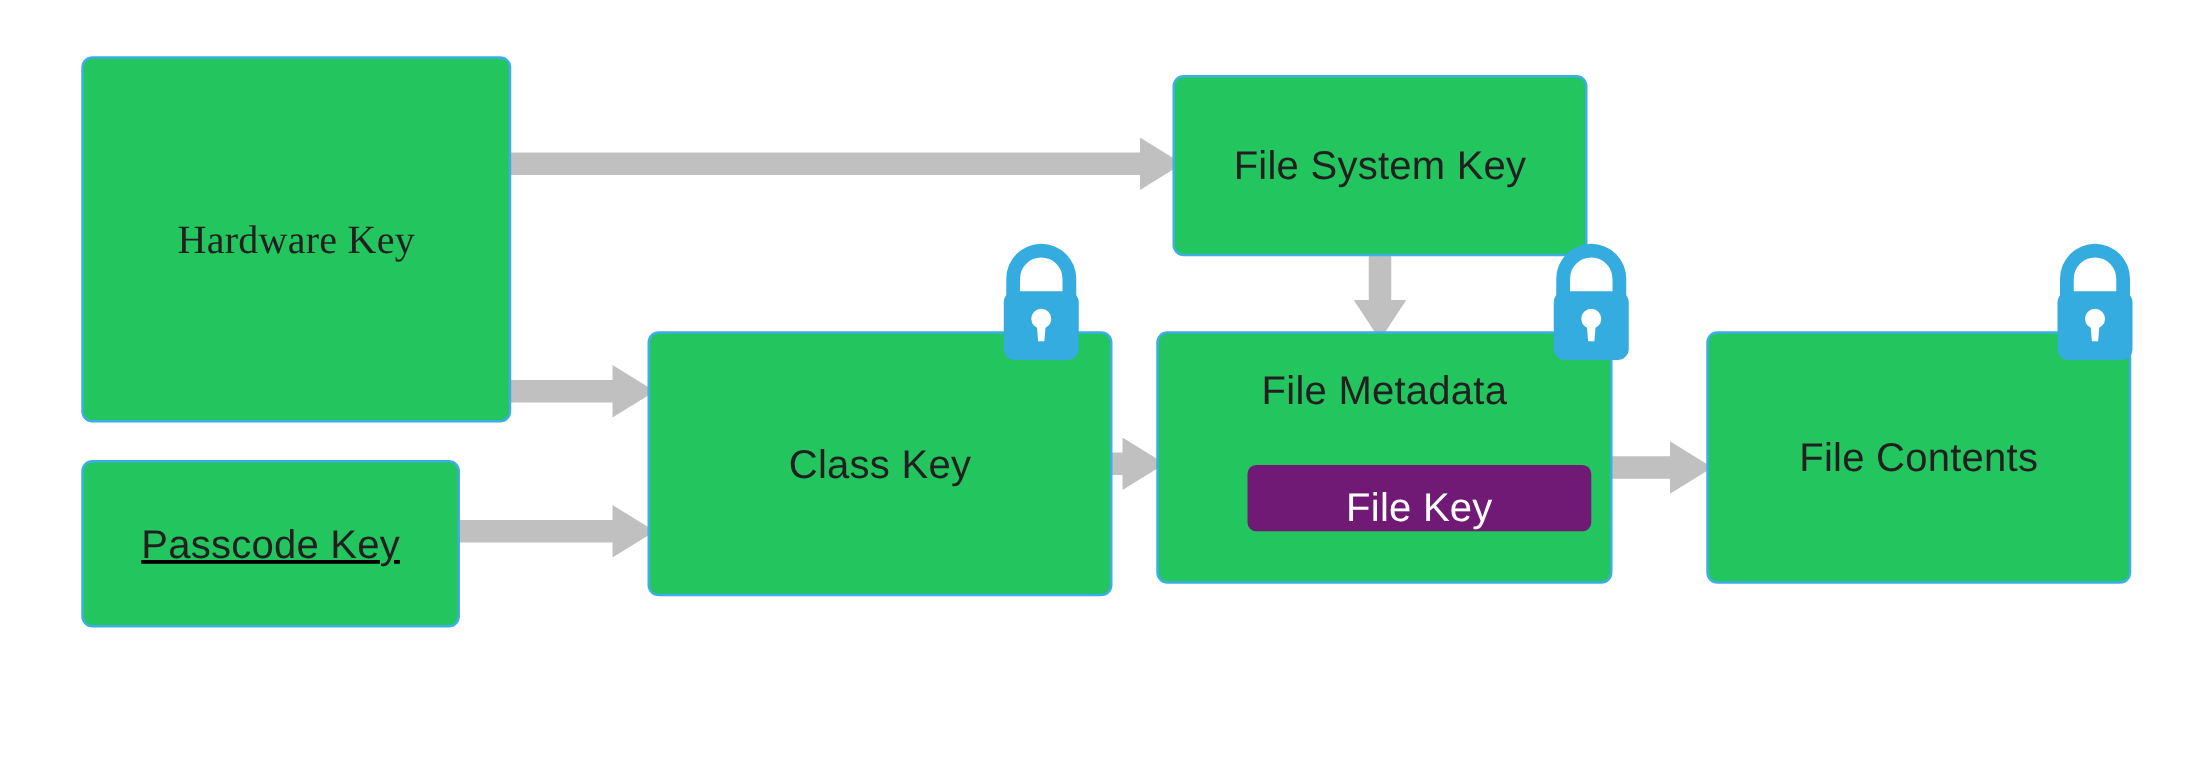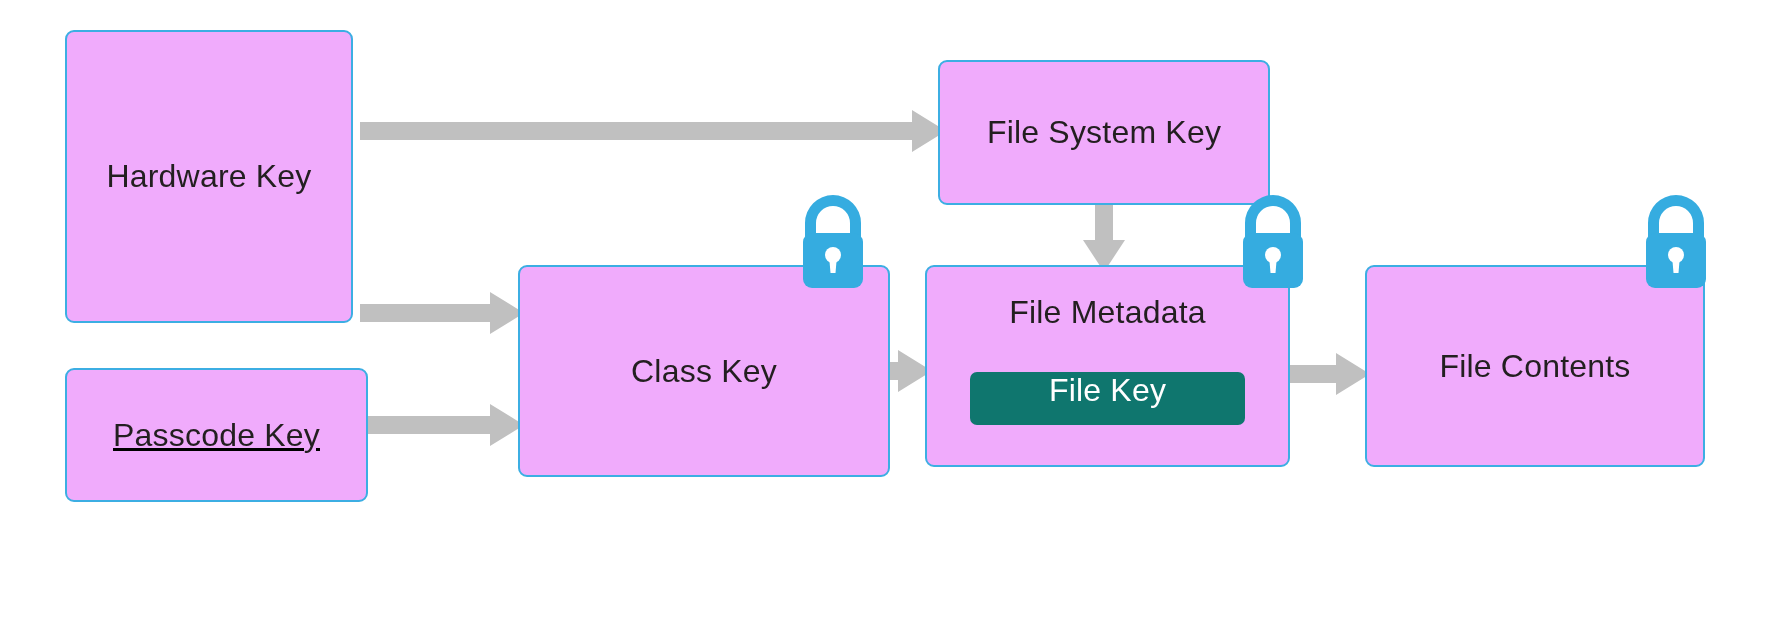--- a/index.html
+++ b/index.html
@@ -13,45 +13,46 @@
   #canvas {
     position: relative;
     width: 1766px;
     height: 624px;
     background: #ffffff;
     overflow: hidden;
   }
   .node {
     position: absolute;
     box-sizing: border-box;
-    background: #f0abfc;
+    background: #22c55e;
     border: 2px solid #3caee3;
     border-radius: 9px;
     display: flex;
     align-items: center;
     justify-content: center;
     flex-direction: column;
   }
   .node-label {
     color: #231f20;
     font-size: 32px;
     font-weight: 400;
     line-height: 1.15;
     letter-spacing: 0.2px;
     white-space: nowrap;
     text-align: center;
   }
   .keybtn {
     position: absolute;
     box-sizing: border-box;
-    background: #0f766e;
+    background: #701a75;
     border-radius: 7px;
     display: flex;
-    align-items: flex-start;
+    align-items: flex-end;
     justify-content: center;
+    margin-left: 28px;
   }
   .keybtn-label {
     color: #ffffff;
     font-size: 32px;
     font-weight: 400;
     white-space: nowrap;
     letter-spacing: 0.2px;
   }
   .lock {
     position: absolute;
@@ -87,21 +88,21 @@
   </svg>
 
   <svg class="arrow" style="left:848px; top:350px;" width="84" height="42" viewBox="0 0 84 42">
     <path d="M0 12 H50 V0 L84 21 L50 42 V30 H0 Z" fill="#c0c0c0"></path>
   </svg>
 
   <svg class="arrow" style="left:1286px; top:353px;" width="84" height="42" viewBox="0 0 84 42">
     <path d="M0 12 H50 V0 L84 21 L50 42 V30 H0 Z" fill="#c0c0c0"></path>
   </svg>
 
-  <div class="node" style="left:65px; top:30px; width:288px; height:293px;">
+  <div class="node" style="left:65px; top:45px; width:344px; height:293px;font-family:Liberation Serif, serif;">
     <div class="node-label">Hardware Key</div>
   </div>
 
   <div class="node" style="left:65px; top:368px; width:303px; height:134px;text-decoration:underline;">
     <div class="node-label">Passcode Key</div>
   </div>
 
   <div class="node" style="left:518px; top:265px; width:372px; height:212px;">
     <div class="node-label">Class Key</div>
   </div>

